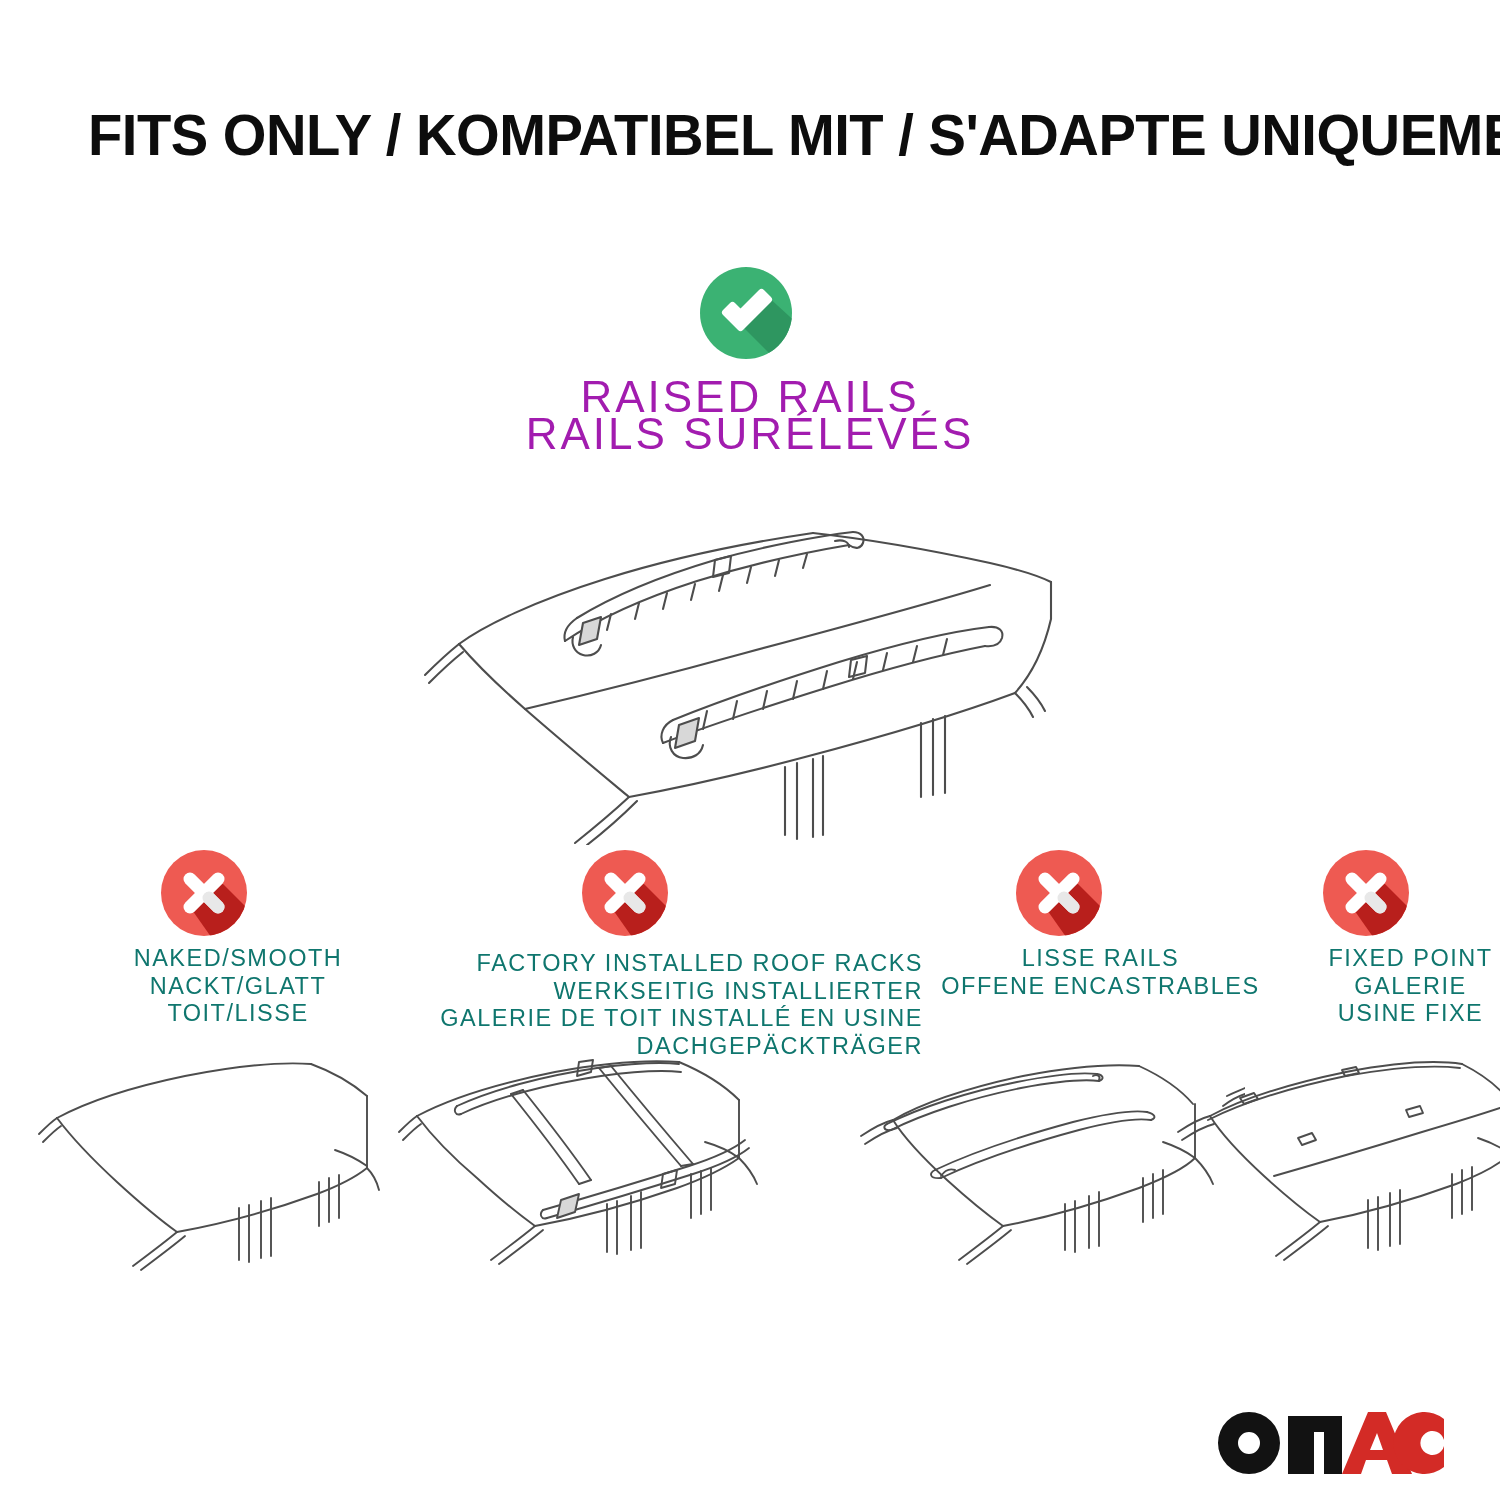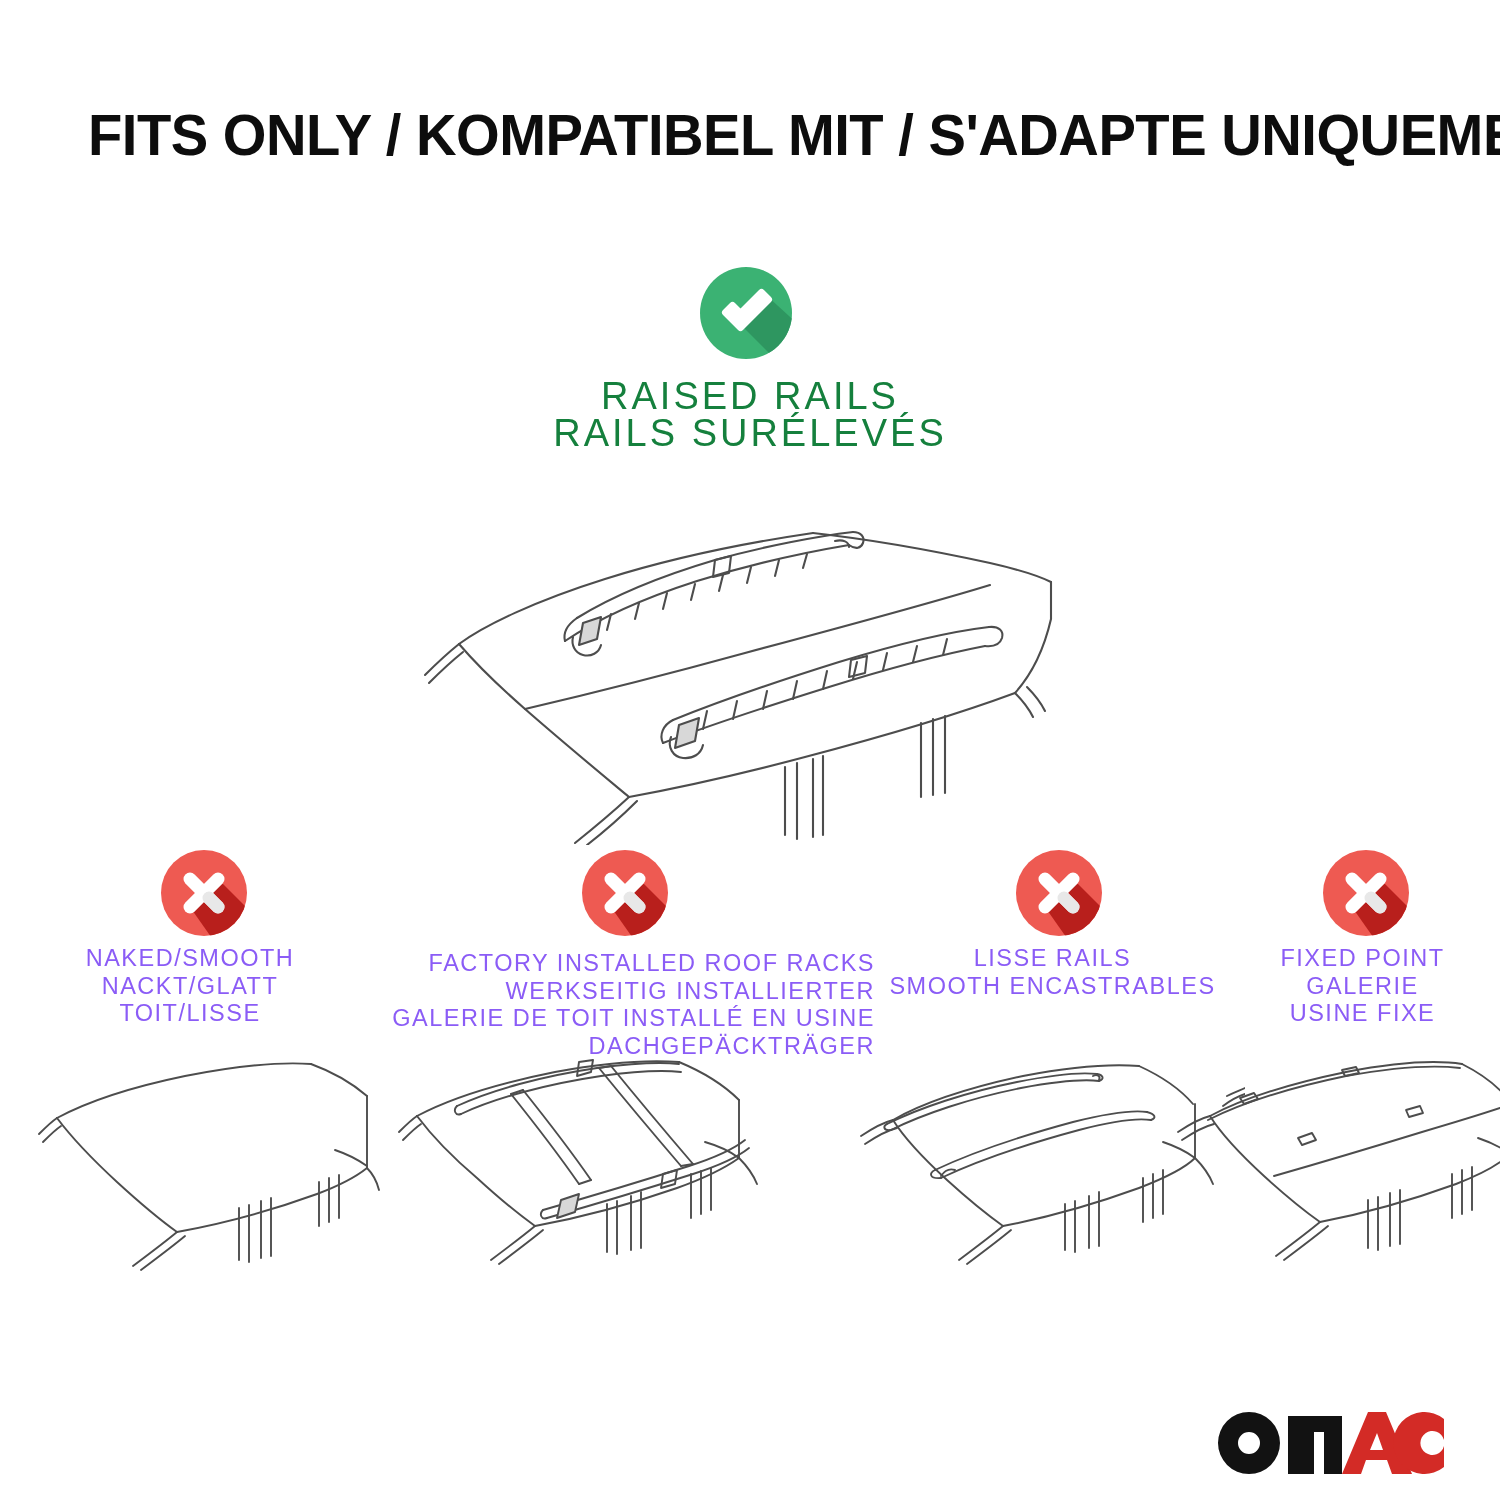--- a/index.html
+++ b/index.html
@@ -34,42 +34,43 @@
 
   
   .main-block{position:absolute;left:0;top:0;width:1500px;}
   .check-icon{position:absolute;left:700px;top:267px;width:92px;height:92px;}
 
   .main-caption{
     position:absolute;
     left:250px; top:378px;
     width:1000px;
     text-align:center;
-    color:#15803d;
-    font-size:38px;
+    color:#a21caf;
+    font-size:44px;
     letter-spacing:3.0px;
     line-height:37px;
     font-weight:400;
   }
 
   .main-art{position:absolute;left:415px;top:505px;width:680px;height:340px;}
   .main-art svg{display:block;width:100%;height:100%;}
 
   
   .col{position:absolute;top:850px;}
   .col .x-icon{position:absolute;top:0;width:86px;height:86px;}
   .col .cap{
     position:absolute;
     text-align:center;
-    color:#8b5cf6;
+    color:#0f766e;
     font-size:23.5px;
     letter-spacing:1.5px;
     line-height:27.5px;
     font-weight:400;
     white-space:nowrap;
+    margin-left:48px;
   }
   .col .art{position:absolute;}
   .col .art svg{display:block;width:100%;height:100%;}
 
   
   #col-naked{left:0px;width:380px;}
   #col-naked .x-icon{left:161px;}
   #col-naked .cap{left:0px;top:95px;width:380px;}
   #col-naked .art{left:35px;top:208px;width:345px;height:215px;}
 
@@ -341,21 +342,21 @@
           <line x1="29" y1="29" x2="57" y2="57"></line>
           <line x1="57" y1="29" x2="29" y2="57"></line>
         </g>
         <g stroke="#e4e4e4" stroke-width="13" stroke-linecap="round" opacity="0.85">
           <line x1="48" y1="48" x2="57" y2="57"></line>
         </g>
       </svg>
     </div>
     <div class="cap">
       <div>LISSE RAILS</div>
-      <div>SMOOTH ENCASTRABLES</div>
+      <div>OFFENE ENCASTRABLES</div>
     </div>
     <div class="art">
       <svg viewBox="0 0 400 215" aria-hidden="true">
         <g fill="none" stroke="#4d4d4d" stroke-width="1.9" stroke-linecap="round" stroke-linejoin="round">
           <path d="M48 62 C76 46 122 30 178 18 C230 8 268 6 294 8"></path>
           <path d="M294 8 C316 18 336 32 348 46"></path>
           <path d="M48 62 C58 78 78 100 102 122 C124 142 144 158 158 168"></path>
           <path d="M158 168 C200 160 250 146 294 130 C320 120 340 110 350 100"></path>
           <path d="M350 100 L350 46"></path>
           <path d="M318 84 C330 88 342 94 350 100"></path>

